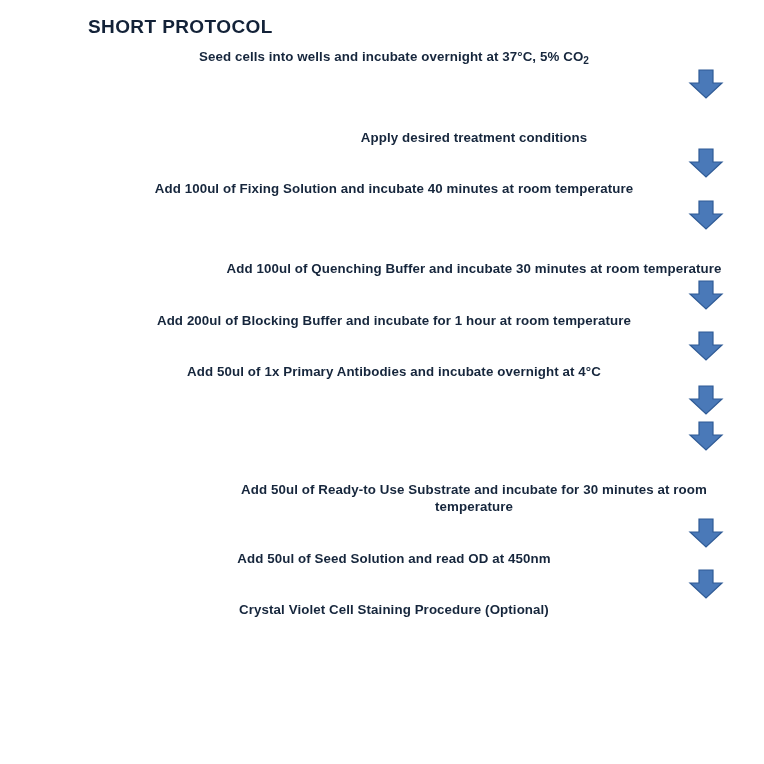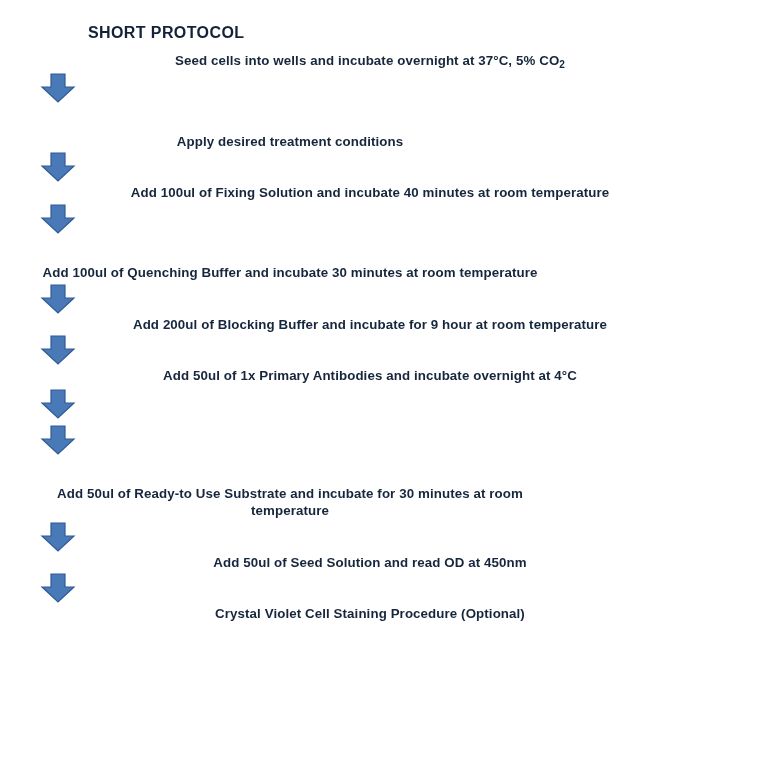--- a/index.html
+++ b/index.html
@@ -15,30 +15,30 @@
     overflow: hidden;
   }
   .page {
     position: relative;
     width: 764px;
     height: 764px;
     box-sizing: border-box;
     padding: 4px 40px 0 40px;
   }
   .title {
-    font-size: 16px;
+    font-size: 19px;
     font-weight: bold;
     color: #132238;
     letter-spacing: 0.4px;
-    margin: 20px 0 0 48px;
+    margin: 12px 0 0 48px;
   }
   .flow {
     display: flex;
     flex-direction: column;
-    align-items: flex-start;
+    align-items: flex-end;
     margin-top: 10px;
   }
   .step {
     width: 660px;
     text-align: center;
     font-size: 13.3px;
     font-weight: bold;
     color: #16263c;
     line-height: 1.32;
     letter-spacing: 0.1px;
@@ -107,21 +107,21 @@
       <span>Add 100ul of Quenching Buffer and incubate 30 minutes at room temperature</span>
     </div>
 
     <div class="arrow-wrap">
       <svg class="arrow" width="36" height="30" viewBox="0 0 36 30">
         <polygon points="11,1 25,1 25,14 34,14 18,29 2,14 11,14" fill="#4a79b8" stroke="#2f5b96" stroke-width="1.2"></polygon>
       </svg>
     </div>
 
     <div class="step">
-      <span>Add 200ul of Blocking Buffer and incubate for 9 hour at room temperature</span>
+      <span>Add 200ul of Blocking Buffer and incubate for 1 hour at room temperature</span>
     </div>
 
     <div class="arrow-wrap">
       <svg class="arrow" width="36" height="30" viewBox="0 0 36 30">
         <polygon points="11,1 25,1 25,14 34,14 18,29 2,14 11,14" fill="#4a79b8" stroke="#2f5b96" stroke-width="1.2"></polygon>
       </svg>
     </div>
 
     <div class="step">
       <span>Add 50ul of 1x Primary Antibodies and incubate overnight at 4°C</span>

